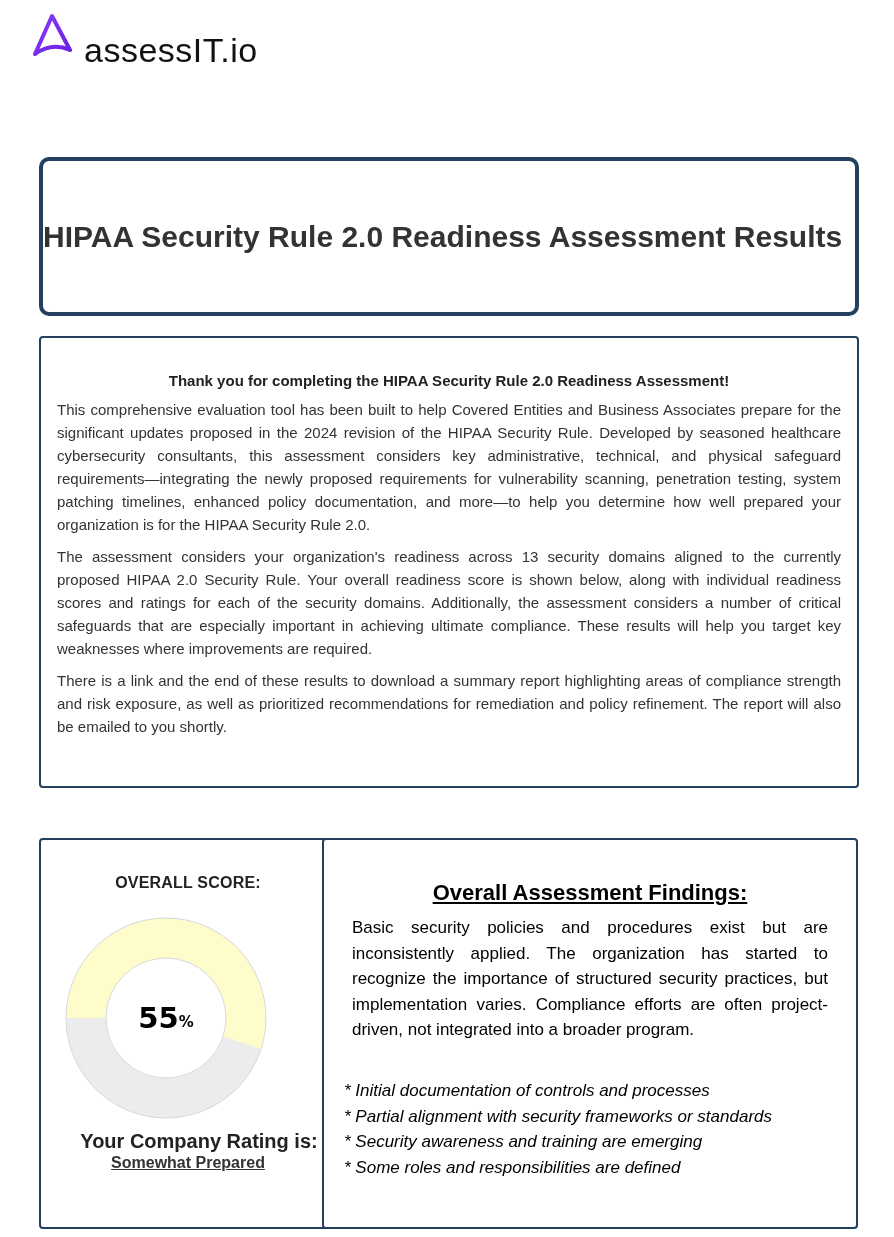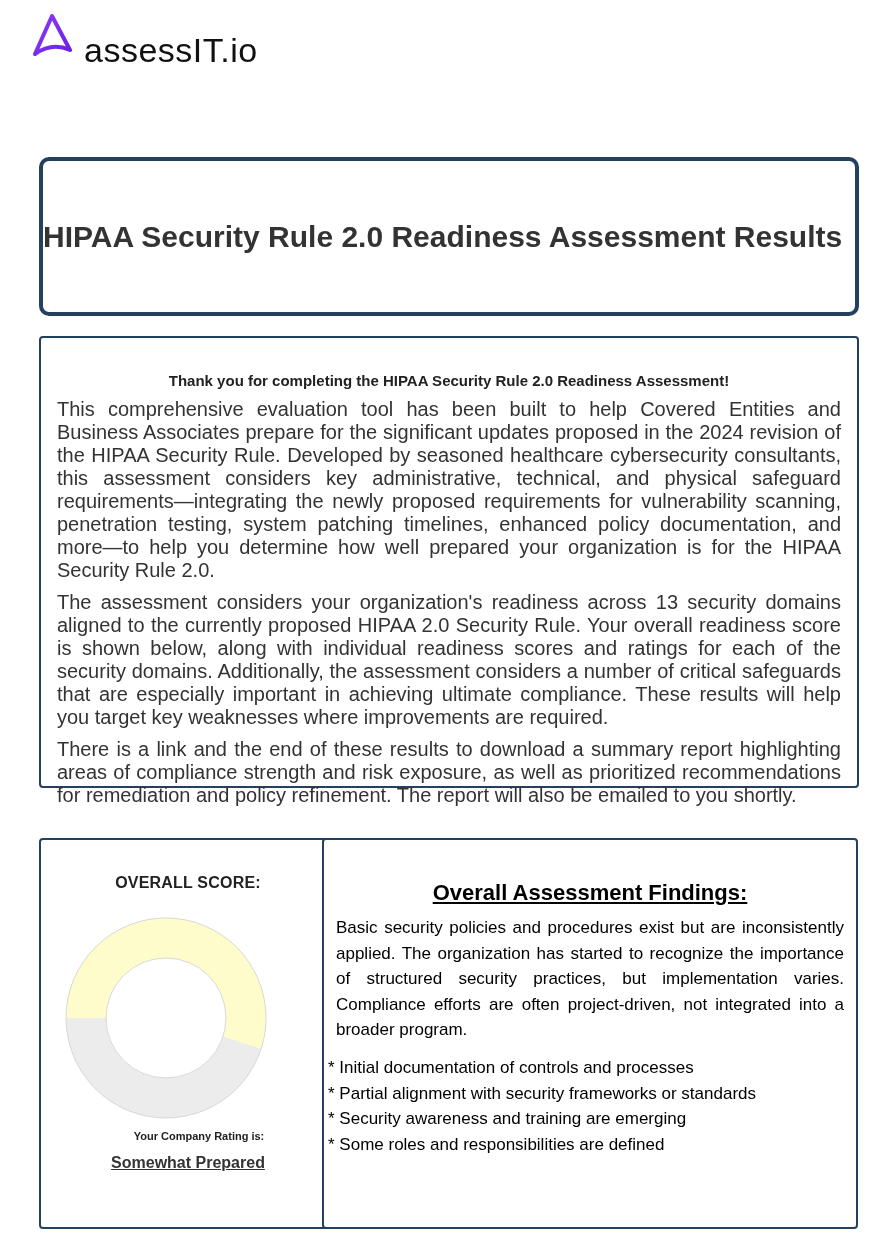--- a/index.html
+++ b/index.html
@@ -14,36 +14,36 @@
     .card {
       position: absolute; box-sizing: border-box; background: #fff;
       border: 2px solid #24405f; border-radius: 4px;
     }
     .title-card { left: 39px; top: 157px; width: 820px; height: 159px; border-width: 4px; border-radius: 10px;
       display: flex; align-items: center; }
     .title-card h1 { margin: 0; text-align: center; font-size: 30px; line-height: 46px; font-weight: 700; color: #333333; }
 
     .intro-card { left: 39px; top: 336px; width: 820px; height: 452px; padding: 34px 16px 0 16px; }
     .intro-card h3 { margin: 0 0 9px 0; text-align: center; font-size: 15px; font-weight: 700; color: #222; }
-    .intro-card p { margin: 0 0 9px 0; font-size: 20px; line-height: 23px; text-align: justify; color: #333; }
+    .intro-card p { margin: 0 0 9px 0; font-size: 15px; line-height: 23px; text-align: justify; color: #333; }
 
     .score-card { left: 39px; top: 838px; width: 298px; height: 391px; text-align: center; }
     .score-label { position: absolute; top: 34px; left: 0; right: 0; font-size: 16px; font-weight: 700; color: #222; letter-spacing: 0.2px; }
     .donut { position: absolute; left: 24px; top: 77px; width: 202px; height: 202px; }
     .donut-value { position: absolute; left: 24px; top: 77px; width: 202px; height: 202px;
       display: flex; align-items: center; justify-content: center; }
     .donut-value .num { font-family: "DejaVu Sans", sans-serif; font-size: 29px; font-weight: 700; color: #000; }
     .donut-value .pct { font-family: "DejaVu Sans", sans-serif; font-size: 15px; font-weight: 700; color: #000; margin-top: 8px; }
-    .rating-label { position: absolute; top: 290px; left: 0; right: 0; font-size: 11px; font-weight: 700; color: #222; margin-left: 22px; }
+    .rating-label { position: absolute; top: 290px; left: 0; right: 0; font-size: 20px; font-weight: 700; color: #222; margin-left: 22px; }
     .rating-value { position: absolute; top: 314px; left: 0; right: 0; font-size: 16px; font-weight: 700; color: #333; text-decoration: underline; }
 
-    .findings-card { left: 322px; top: 838px; width: 536px; height: 391px; padding: 0 4px; }
+    .findings-card { left: 322px; top: 838px; width: 536px; height: 391px; padding: 0 20px; }
     .findings-card h2 { margin: 40px 0 9px 0; text-align: center; font-size: 22px; font-weight: 700; color: #000; text-decoration: underline; }
     .findings-card p { margin: 8px; font-size: 17px; line-height: 25.6px; text-align: justify; color: #000; }
-    .findings-list { margin-top: 12px; }
+    .findings-list { margin-top: 35px; font-style: italic; }
     .findings-list div { font-size: 17px; line-height: 25.6px; color: #000; }
   </style>
 </head>
 <body>
 
 <div class="logo">
   <svg viewBox="0 0 44 44">
     <defs>
       <linearGradient id="lg" x1="0" y1="0" x2="1" y2="1">
         <stop offset="0" stop-color="#8a3cff"></stop>
@@ -67,20 +67,24 @@
 </div>
 
 <div class="card score-card">
   <div class="score-label">OVERALL SCORE:</div>
   <svg class="donut" id="donut" viewBox="0 0 202 202">
     <circle cx="101" cy="101" r="80" fill="none" stroke="#ececec" stroke-width="40"></circle>
     <path id="donut-fill" fill="none" stroke="#fffccc" stroke-width="40" d="M 21 101.00000000000001 A 80 80 0 1 1 177.0845213036123 125.72135954999578"></path>
     <circle cx="101" cy="101" r="100" fill="none" stroke="#d8d8d8" stroke-width="1"></circle>
     <circle cx="101" cy="101" r="60" fill="#ffffff" stroke="#d8d8d8" stroke-width="1"></circle>
   </svg>
+  <div class="donut-value">
+    <span class="num">55</span>
+      <span class="pct">%</span>
+  </div>
   <div class="rating-label">Your Company Rating is:</div>
   <div class="rating-value">Somewhat Prepared</div>
 </div>
 
 <div class="card findings-card">
   <h2>Overall Assessment Findings:</h2>
   <p>Basic security policies and procedures exist but are inconsistently applied. The organization has started to recognize the importance of structured security practices, but implementation varies. Compliance efforts are often project-driven, not integrated into a broader program.</p>
   <div class="findings-list">
     <div>* Initial documentation of controls and processes</div>
     <div>* Partial alignment with security frameworks or standards</div>

